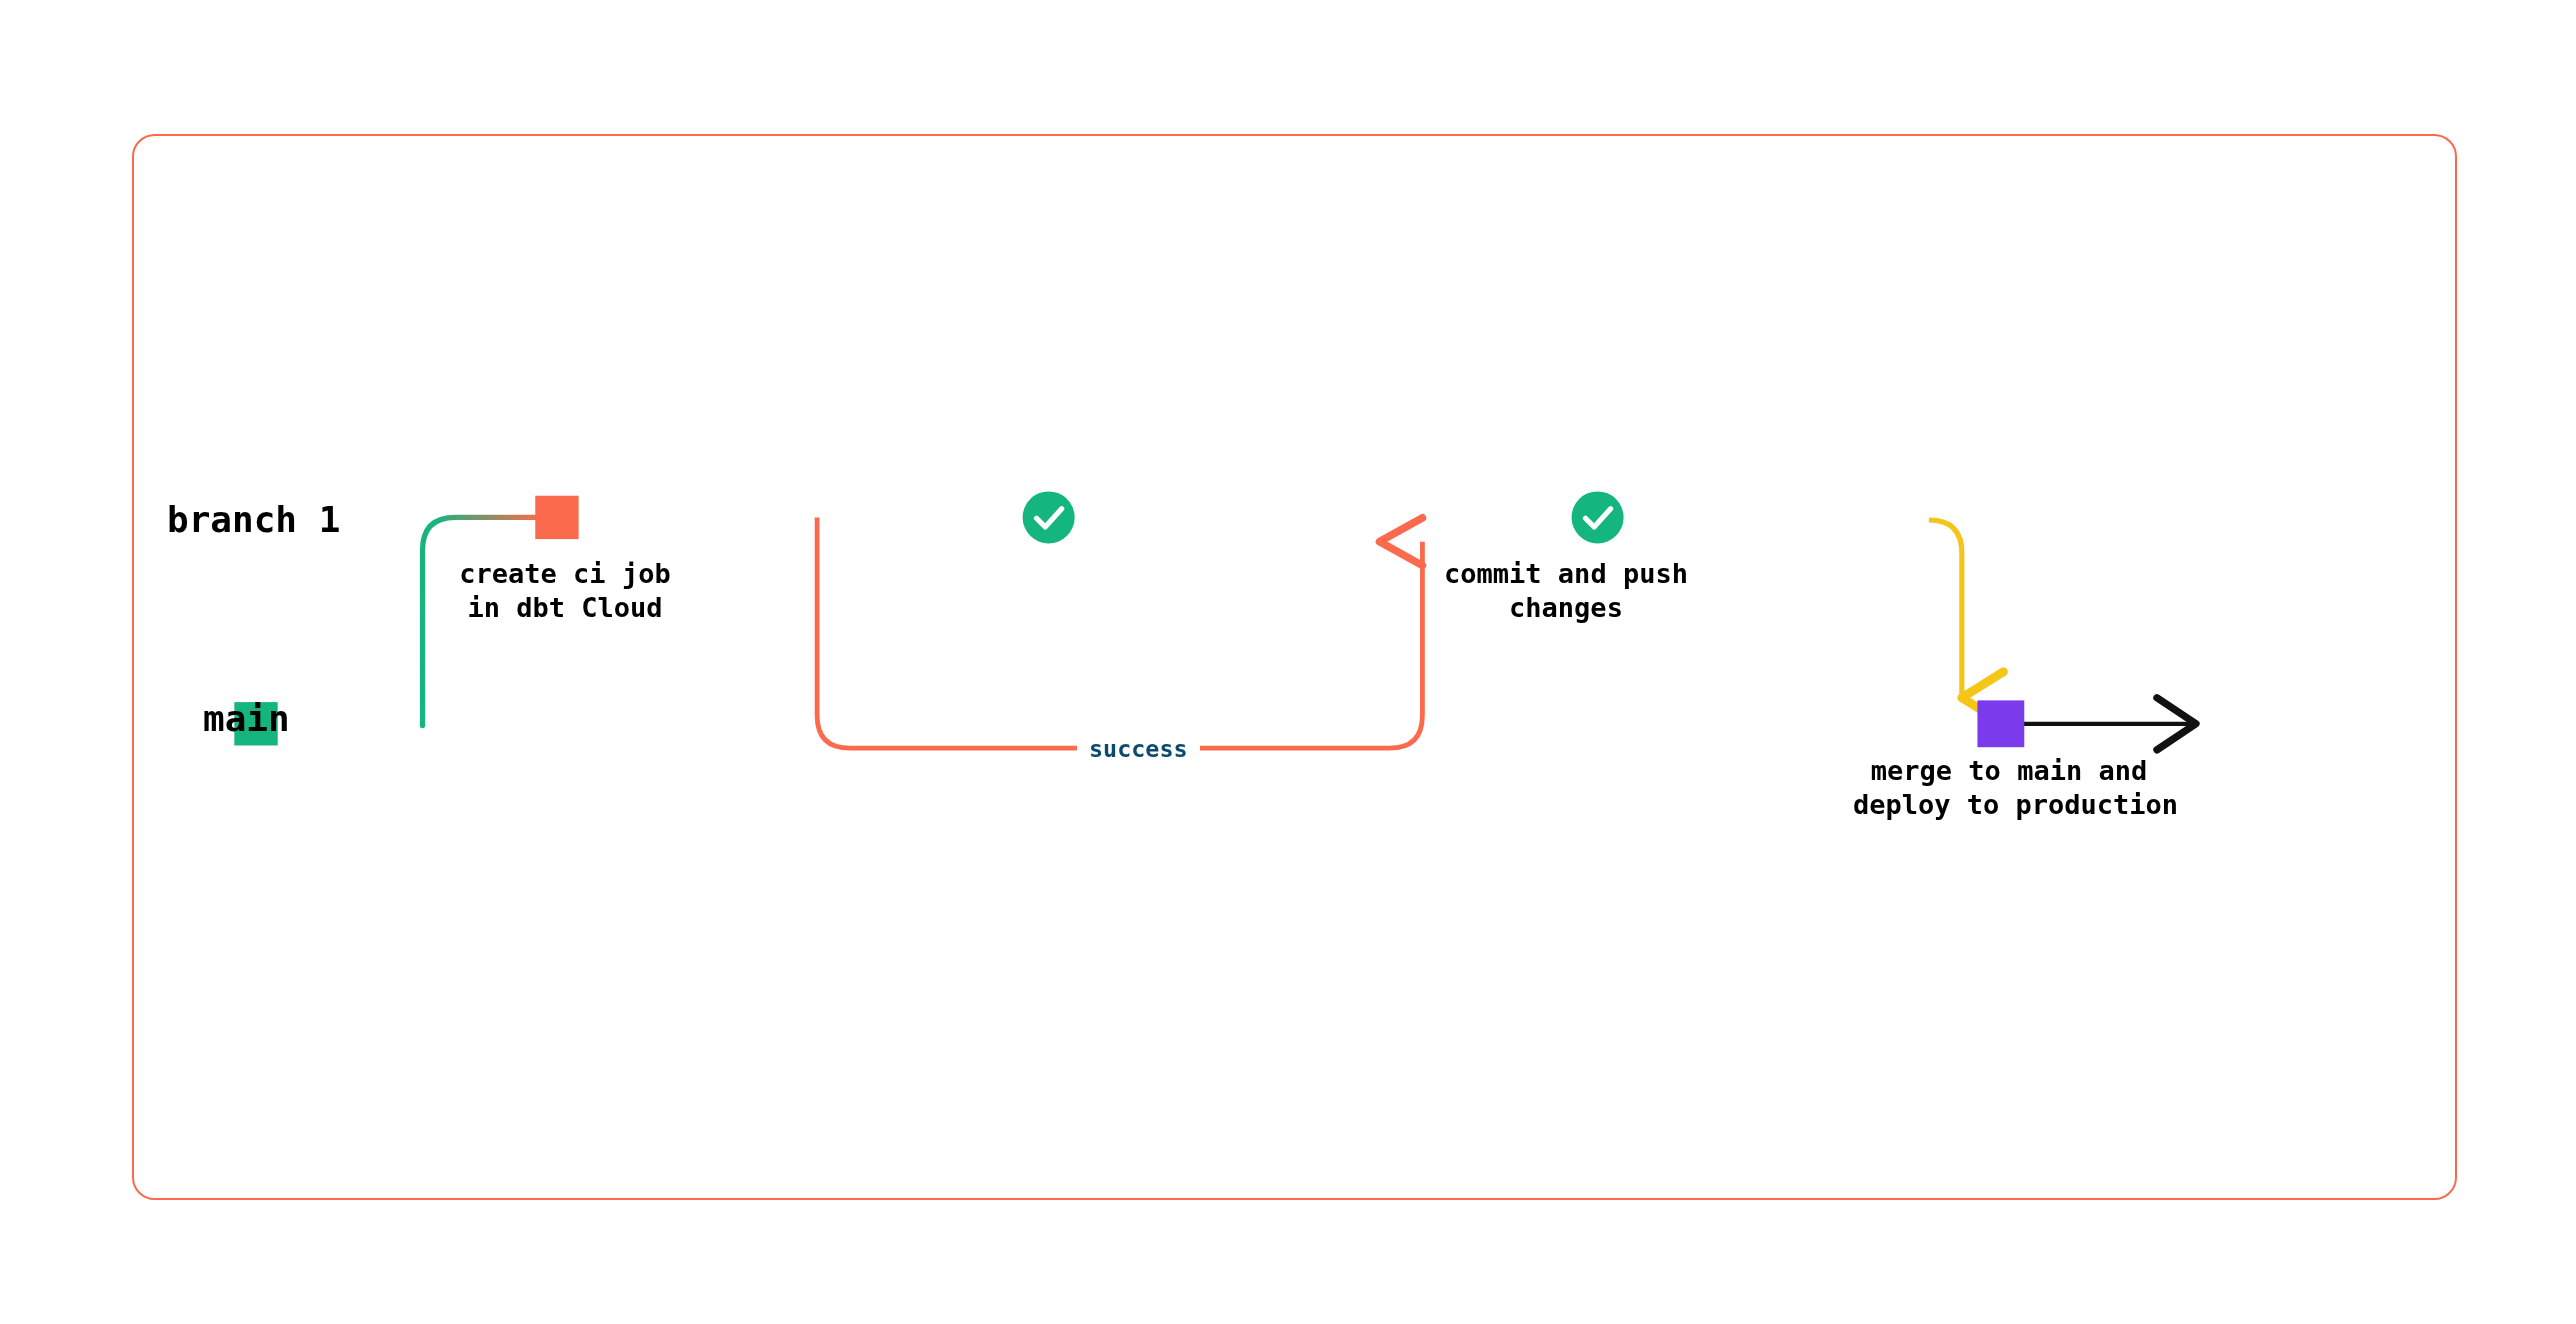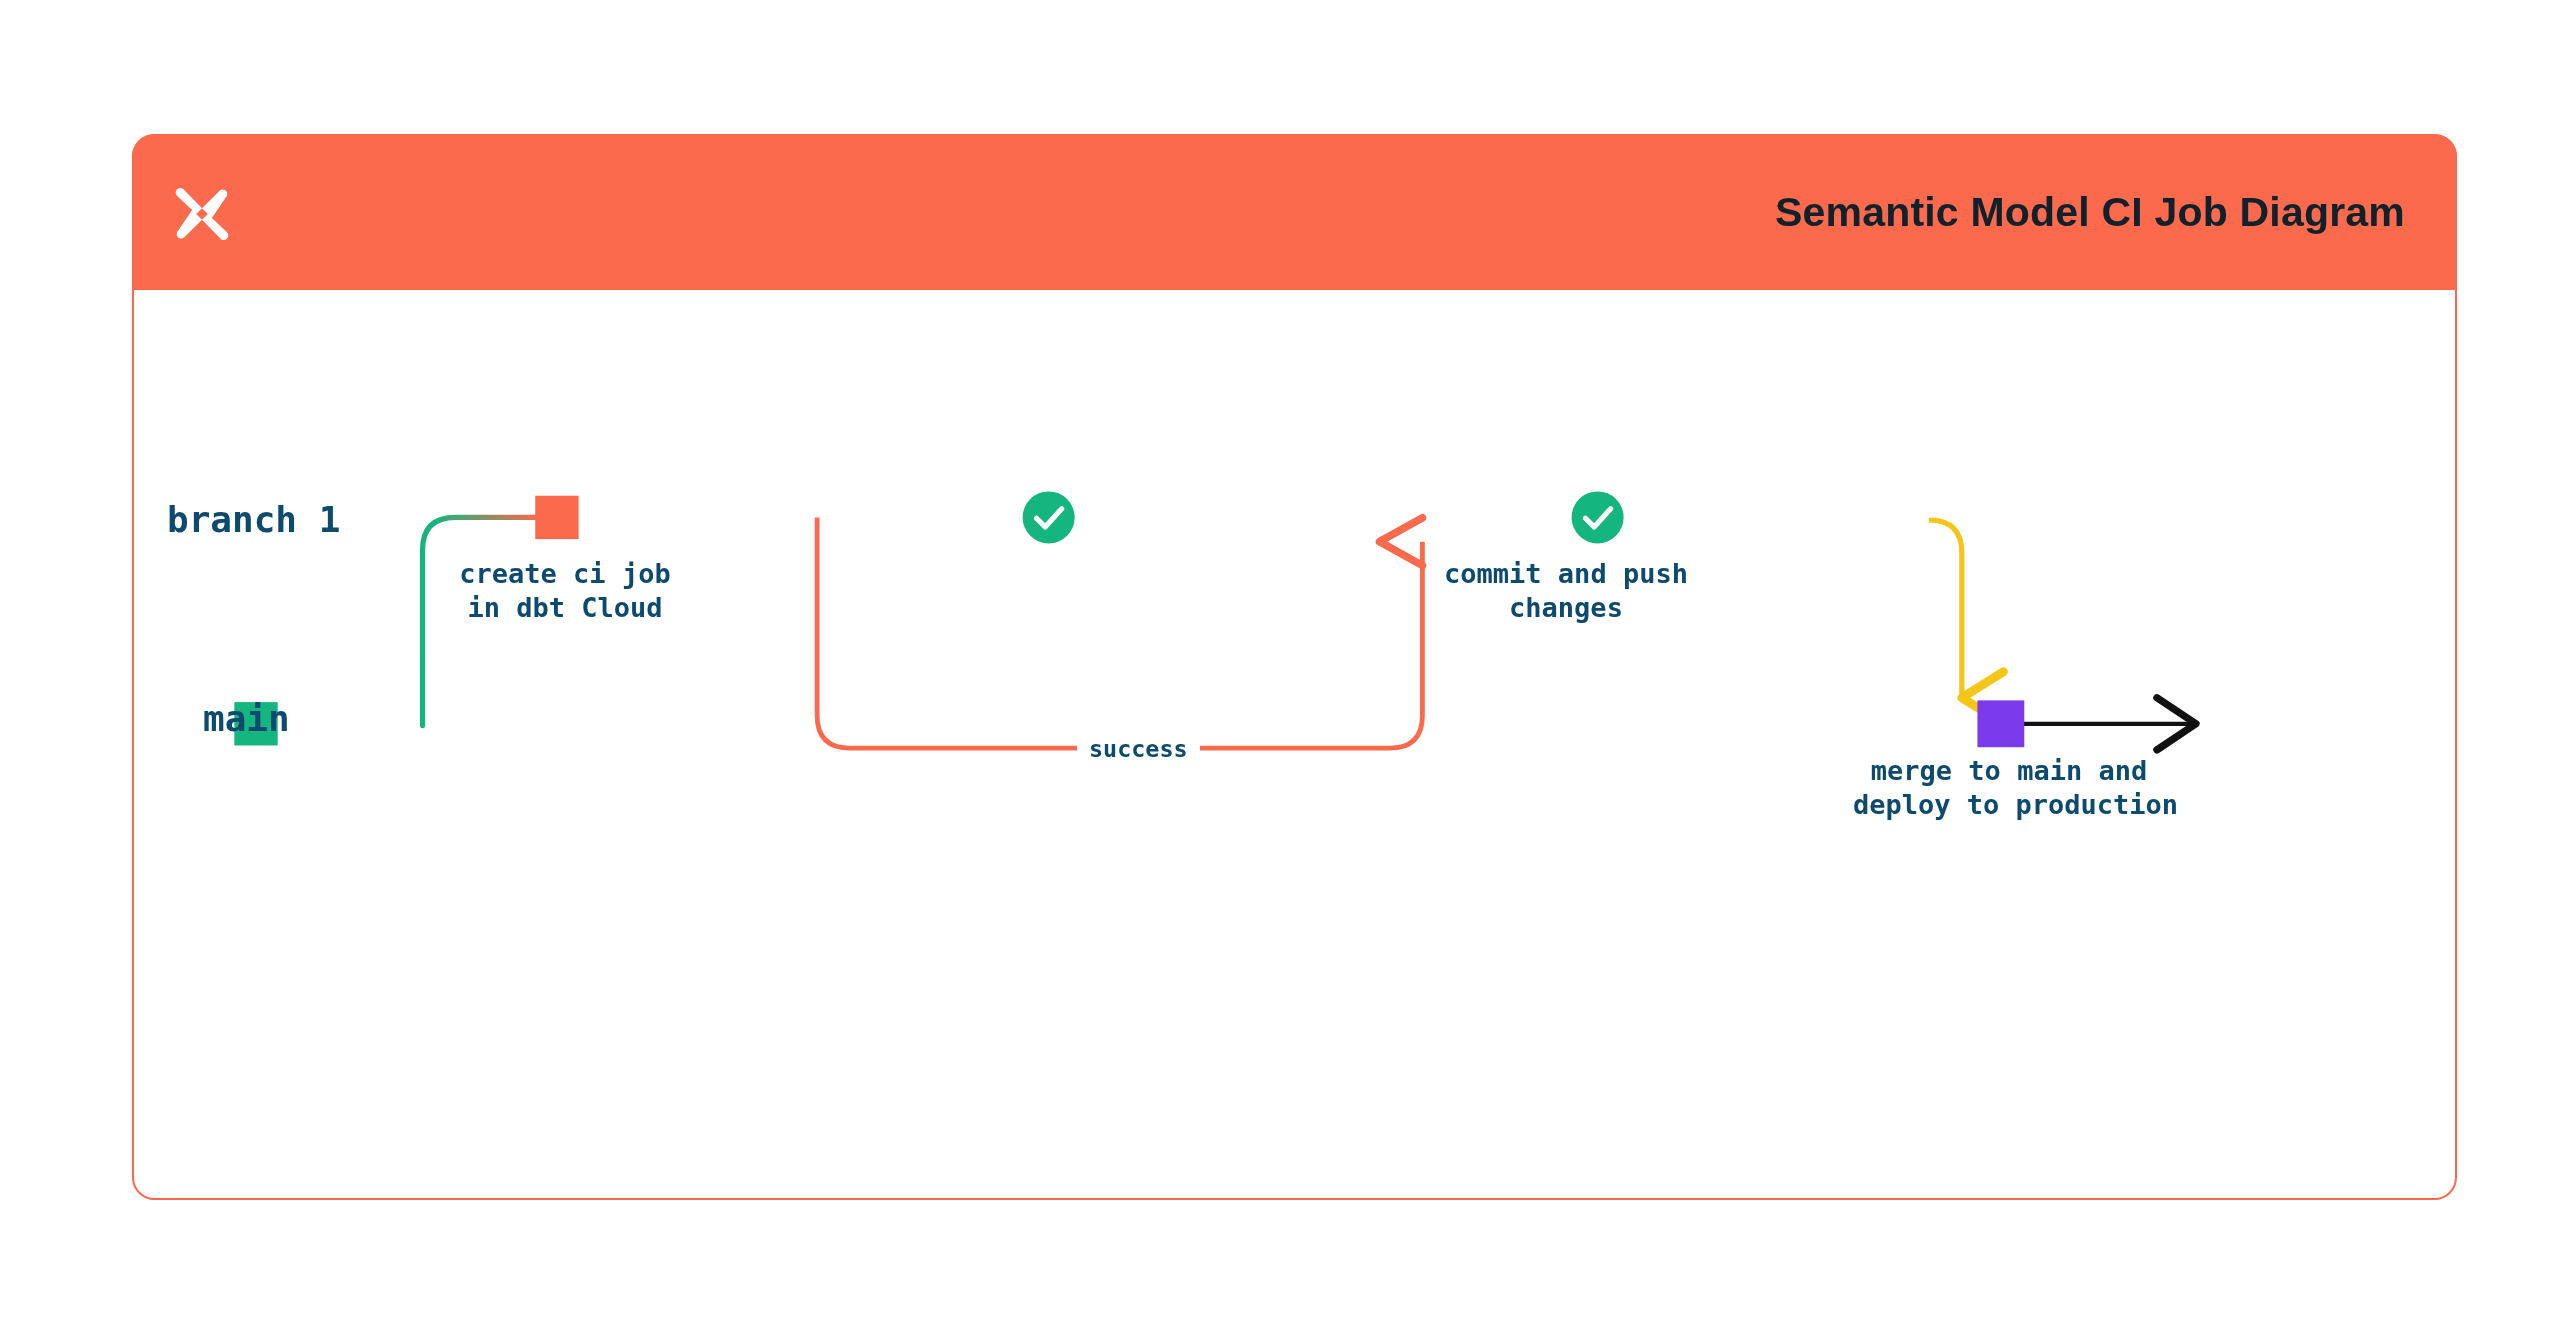--- a/index.html
+++ b/index.html
@@ -101,21 +101,21 @@
   .diagram svg {
     display: block;
     width: 2325px;
     height: 1066px;
   }
 
   
   .lbl {
     position: absolute;
     font-family: "DejaVu Sans Mono", monospace;
-    color: #0c4a6e;
+    color: #000000;
     font-weight: bold;
     white-space: pre;
     line-height: 1.25;
     z-index: 6;
   }
 
   .branch-name {
     font-size: 36px;
     letter-spacing: 0px;
   }
@@ -141,37 +141,20 @@
 </style>
 </head>
 <body>
 
 <div id="root">
 
   <div class="card">
     <div class="card-body"></div>
     <div class="header-underlap"></div>
 
-    <div class="card-header">
-      <span>
-        <svg class="brand-logo" viewBox="0 0 100 100" aria-hidden="true">
-          <path d="M18.5 18.5 C13.5 13.5 19 5.5 26 8.5 L47 29.5 L53 23.5 L32.5 3 C26 -3.5 34 -9 39.5 -4 Z" fill="none"></path>
-          <g fill="#ffffff">
-            <path d="M50 41.5
-                     L75.5 16 C81 10.5 90 16.5 86.5 23.5
-                     L64.5 56 L86.5 76.5 C92.5 82.5 85 91.5 78 87
-                     L50 58.5 L24.5 84 C19 89.5 10 83.5 13.5 76.5
-                     L35.5 44 L13.5 23.5 C7.5 17.5 15 8.5 22 13
-                     Z"></path>
-          </g>
-          <rect x="44" y="44" width="12" height="12" transform="rotate(45 50 50)" fill="#fb6a4c"></rect>
-        </svg>
-      </span>
-      <span class="card-title">Semantic Model CI Job Diagram</span>
-    </div>
 
     <div class="diagram">
       <svg viewBox="0 0 2681 1229" xmlns="http://www.w3.org/2000/svg">
         <defs>
           <linearGradient id="gradBranchUp" x1="0" y1="1" x2="1" y2="0">
             <stop offset="0%" stop-color="#14b57f"></stop>
             <stop offset="55%" stop-color="#19b37d"></stop>
             <stop offset="100%" stop-color="#fb6a4c"></stop>
           </linearGradient>
           <linearGradient id="gradBranchLine" x1="0" y1="0" x2="1" y2="0">

